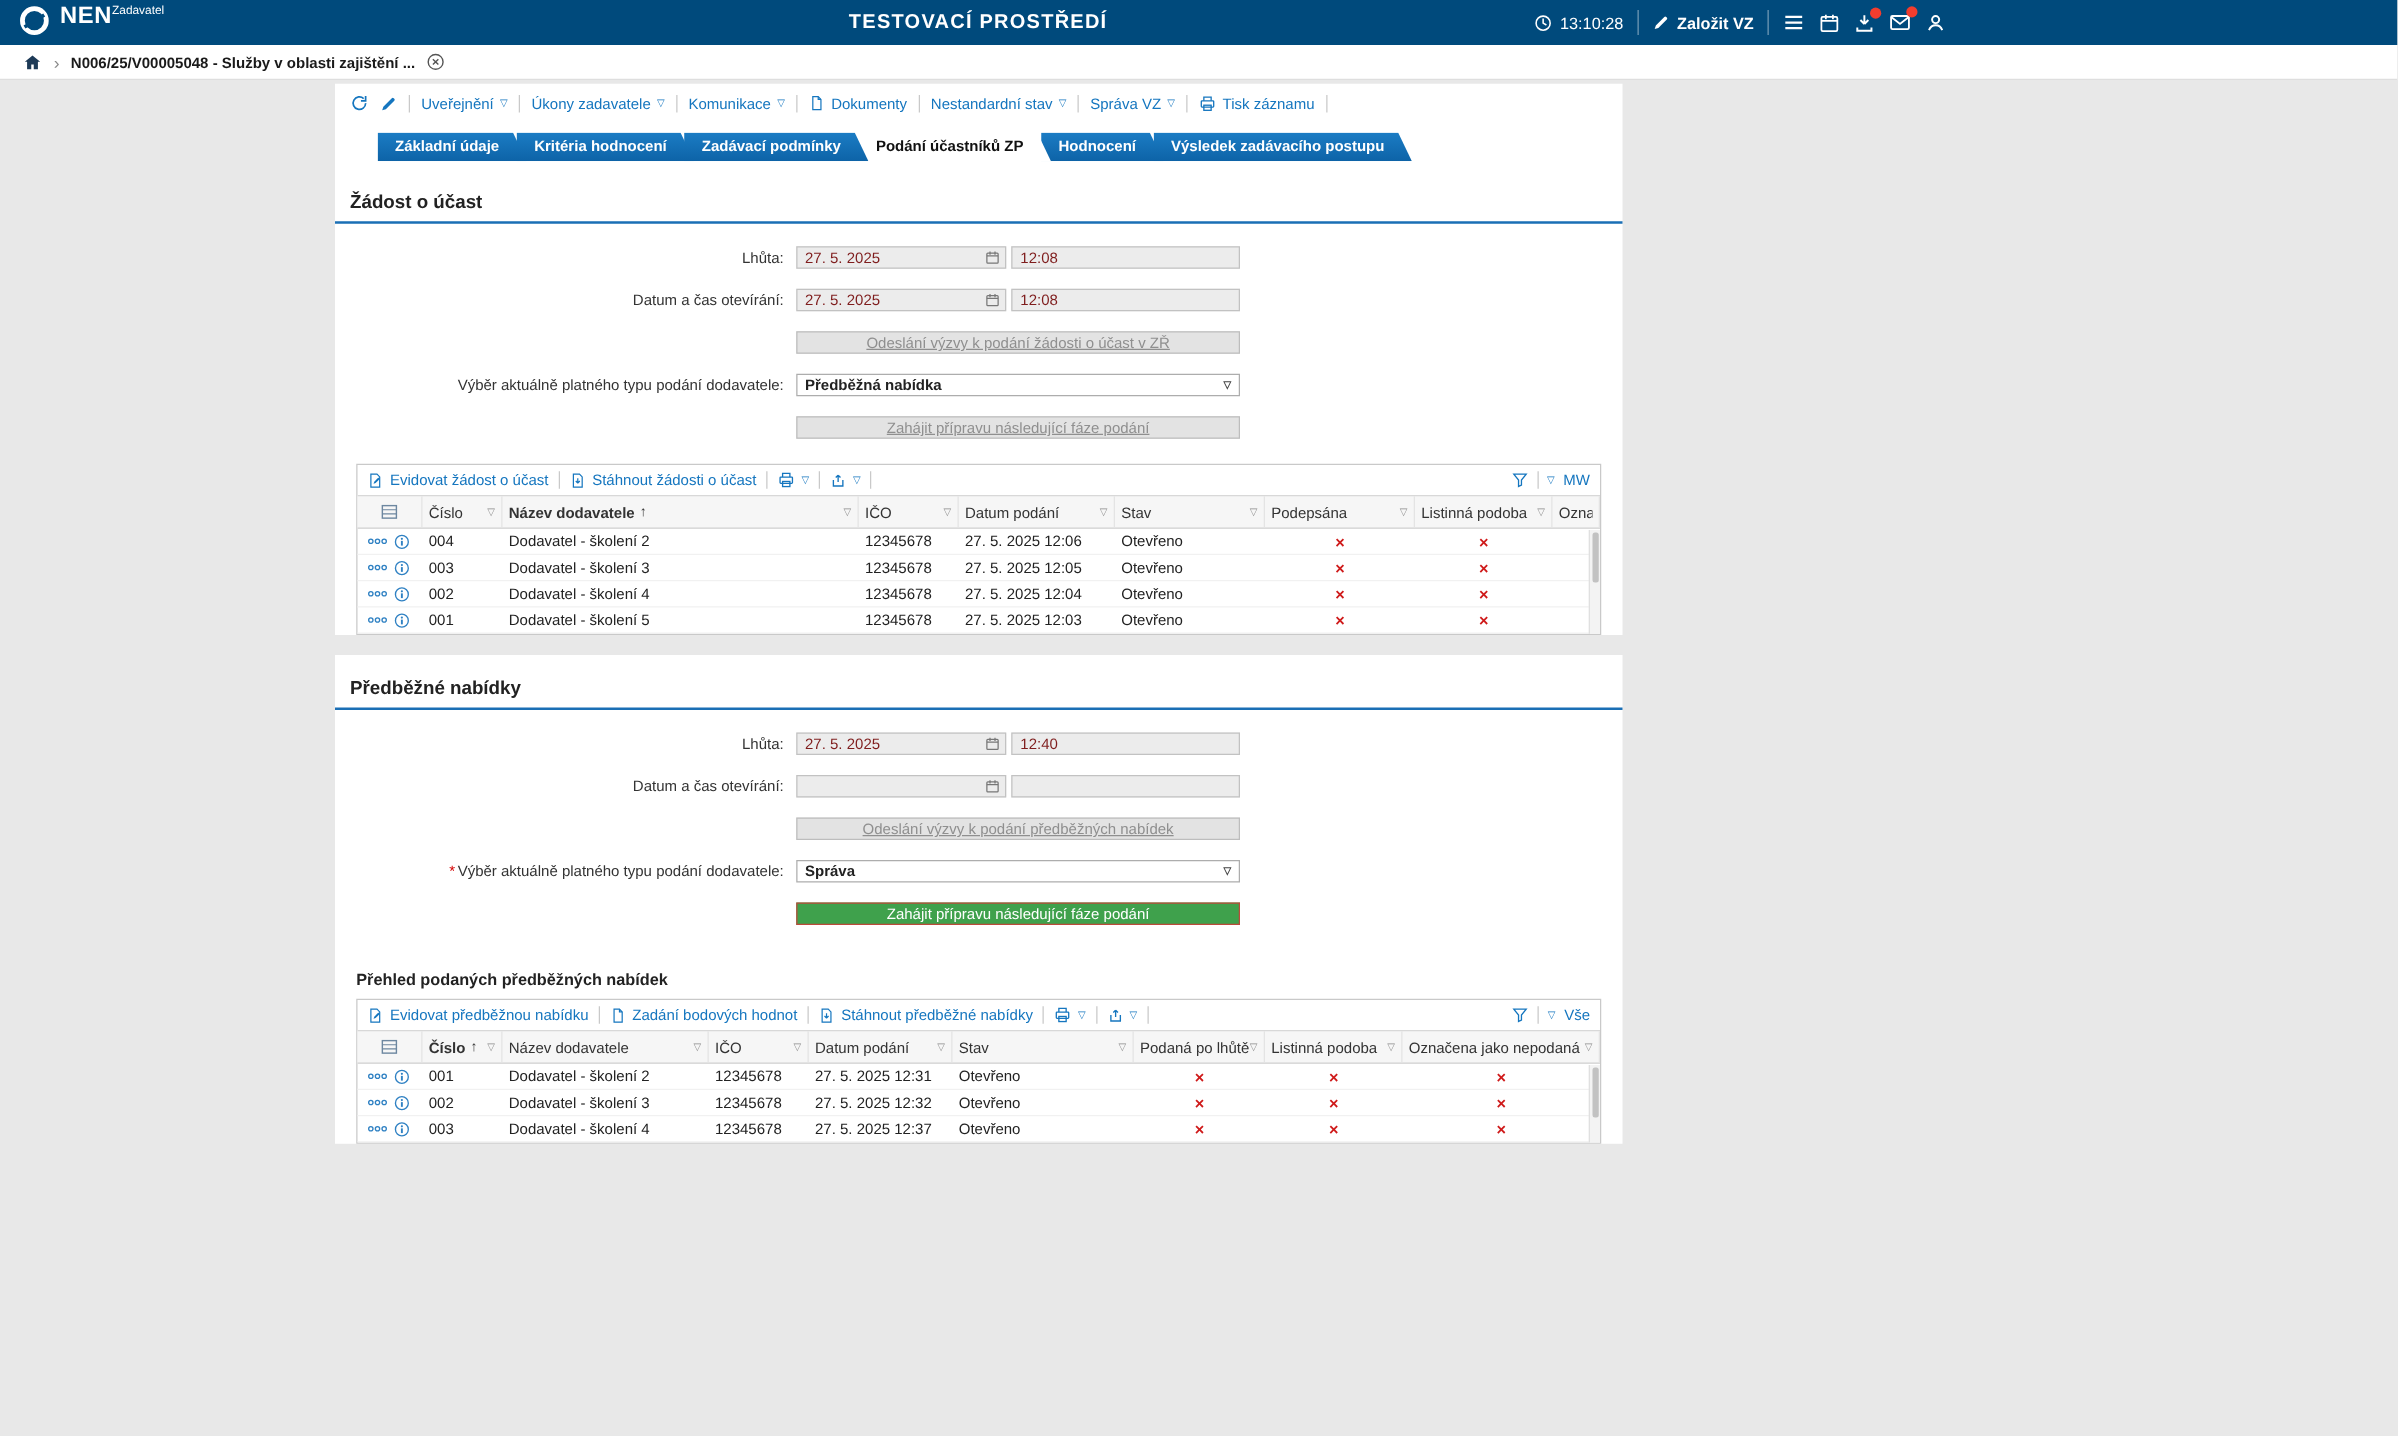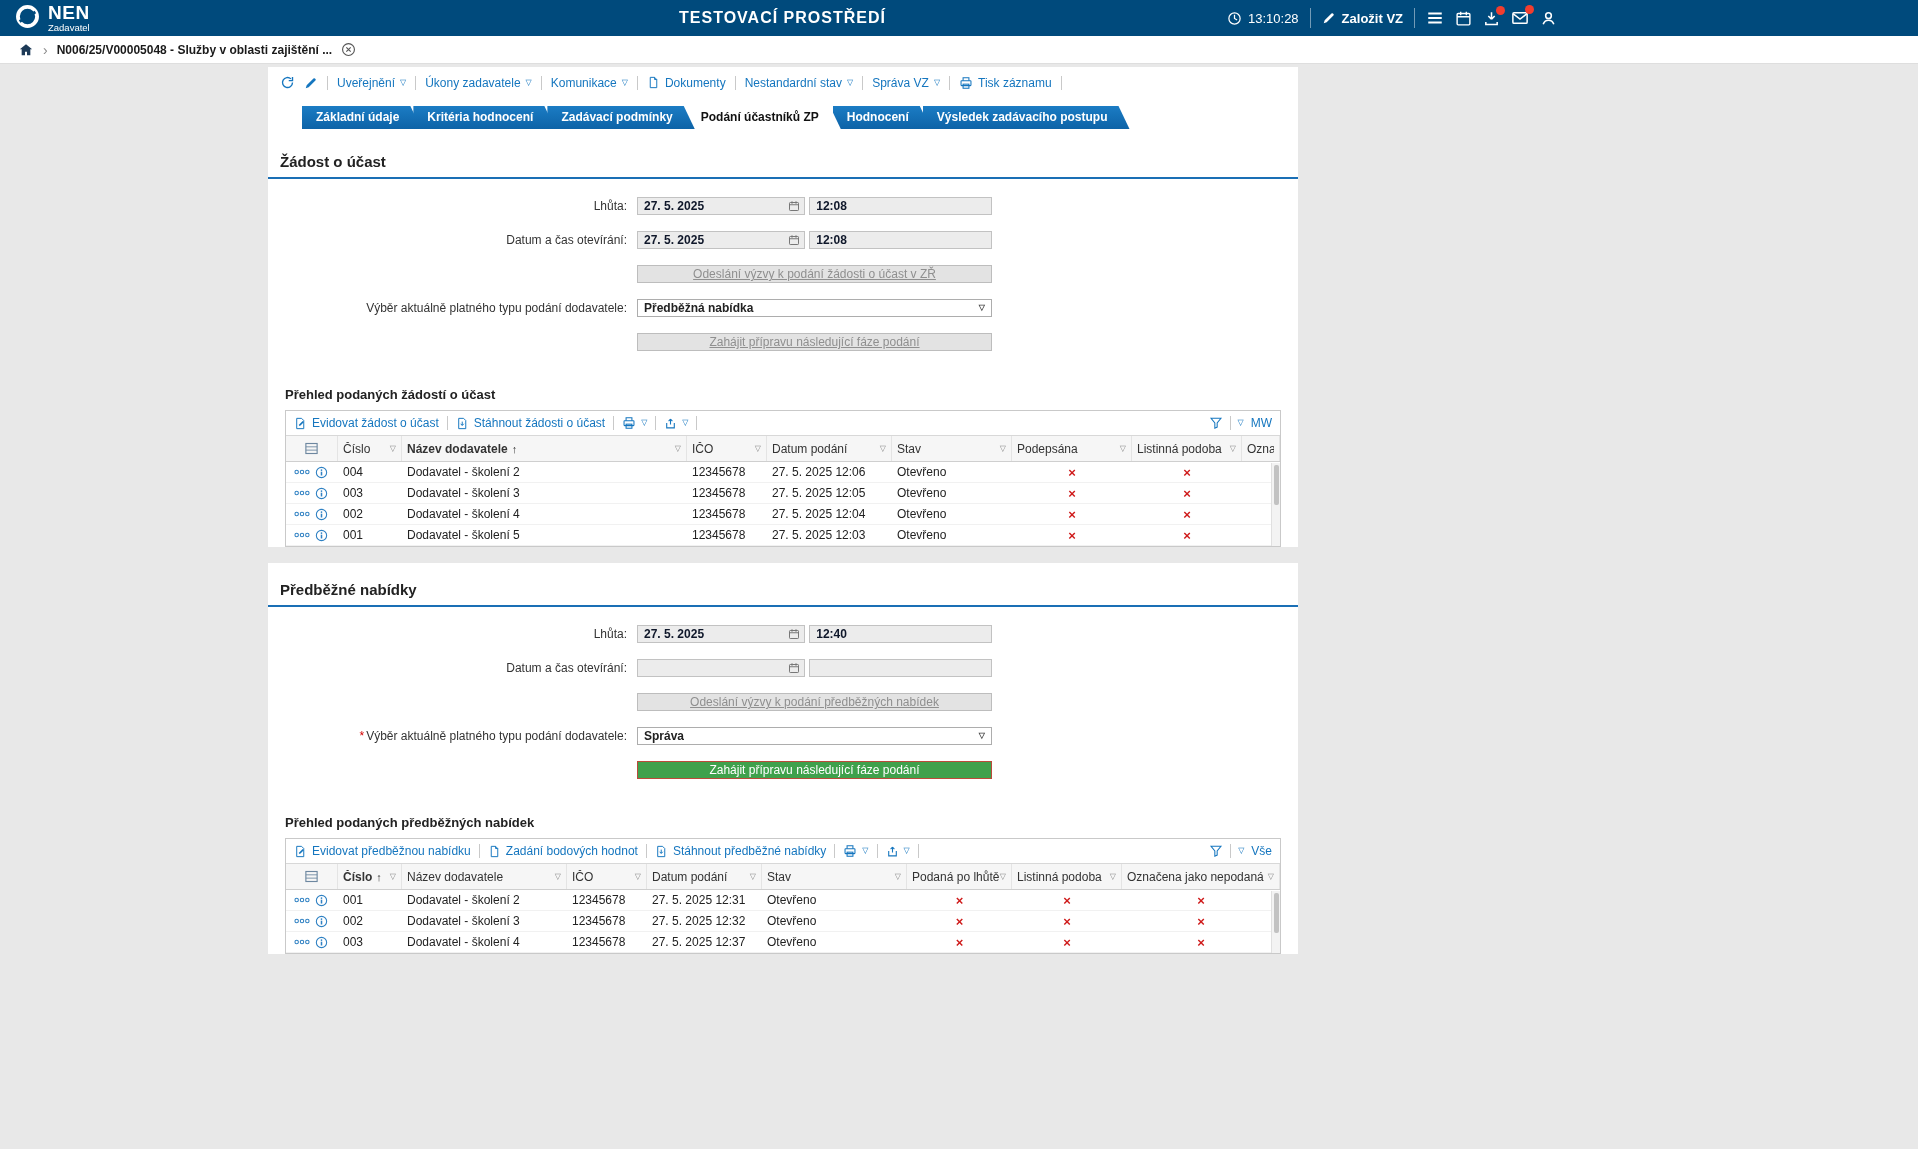--- a/index.html
+++ b/index.html
@@ -2,21 +2,21 @@
 <html><head>
 <meta charset="utf-8">
 <style>
   html,body{margin:0;padding:0;width:1918px;height:1149px;overflow:hidden;
     background:#e8e8e8;font-family:"Liberation Sans",sans-serif;color:#222;}
 
   
   .topbar{height:36px;background:#004a7c;position:relative;color:#fff;}
   .topbar-inner{position:relative;width:1565px;height:100%;}
   .logo{position:absolute;left:14px;top:3px;display:flex;align-items:flex-start;gap:7px;cursor:pointer;}
-  .logo-text{display:flex;flex-direction:column;line-height:1;}
+  .logo-text{display:flex;flex-direction:row;line-height:1;}
   .logo-name{font-size:19px;font-weight:bold;letter-spacing:.5px;}
   .logo-sub{font-size:9.5px;margin-top:1px;}
   .env-title{position:absolute;left:50%;transform:translateX(-50%);top:9px;
     font-size:16px;font-weight:bold;letter-spacing:1px;white-space:nowrap;}
   .topbar-right{position:absolute;right:8px;top:0;height:100%;display:flex;align-items:center;gap:11px;}
   .time-group{display:flex;align-items:center;gap:6px;font-size:13px;}
   .tb-sep{width:1px;height:20px;background:rgba(255,255,255,.45);}
   .create-vz{display:flex;align-items:center;gap:6px;font-size:13px;font-weight:bold;cursor:pointer;}
   .tb-icon{position:relative;display:flex;align-items:center;cursor:pointer;}
   .badge{position:absolute;top:-4px;right:-5px;width:9px;height:9px;border-radius:50%;background:#f23d2e;}
@@ -60,21 +60,21 @@
     border-bottom:2px solid #1a6fb5;}
   .panel2 .section-h{margin-top:8px;}
 
   
   .form{padding:18px 0 4px 0;}
   .frow{display:flex;align-items:center;margin-bottom:16px;}
   .flabel{width:359px;text-align:right;padding-right:10px;font-size:12px;color:#333;white-space:nowrap;}
   .req{color:#d40000;margin-right:2px;}
   .fctrl{width:355px;display:flex;}
   .input{height:18px;background:#ececec;border:1px solid #c2c2c2;display:flex;align-items:center;
-    box-sizing:border-box;font-size:12px;font-weight:bold;color:#0f172a;}
+    box-sizing:border-box;font-size:12px;font-weight:normal;color:#7f1d1d;}
   .input.date{width:181px;padding:0 4px 0 6px;justify-content:space-between;}
   .input.time{width:197px;margin-left:4px;padding-left:6px;}
   .cal{color:#777;}
   .btn{width:355px;height:18px;box-sizing:border-box;font-size:12px;display:flex;align-items:center;
     justify-content:center;font-family:inherit;cursor:pointer;white-space:nowrap;}
   .btn.disabled{background:#e3e3e3;border:1px solid #bdbdbd;color:#8f8f8f;text-decoration:underline;}
   .btn.green{background:#3fa14c;border:1px solid #bb4a3a;color:#fff;}
   .select{width:355px;height:18px;box-sizing:border-box;background:#fff;border:1px solid #adadad;
     display:flex;align-items:center;justify-content:space-between;padding:0 6px;font-size:12px;
     font-weight:bold;color:#222;cursor:pointer;}
@@ -386,21 +386,20 @@
         </div>
       </div>
       <div class="frow">
         <div class="flabel"></div>
         <div class="fctrl">
           <button class="btn disabled">Zahájit přípravu následující fáze podání</button>
         </div>
       </div>
     </div>
 
-    <h3 class="sub-h">Přehled podaných žádostí o účast</h3>
 
     <div class="grid">
       <div class="grid-toolbar">
         <div class="gt-link">
           <svg width="13" height="13">
               <use href="#i-doc-edit"></use>
             </svg>
           <span>Evidovat žádost o účast</span>
         </div>
         <div class="vsep"></div>

